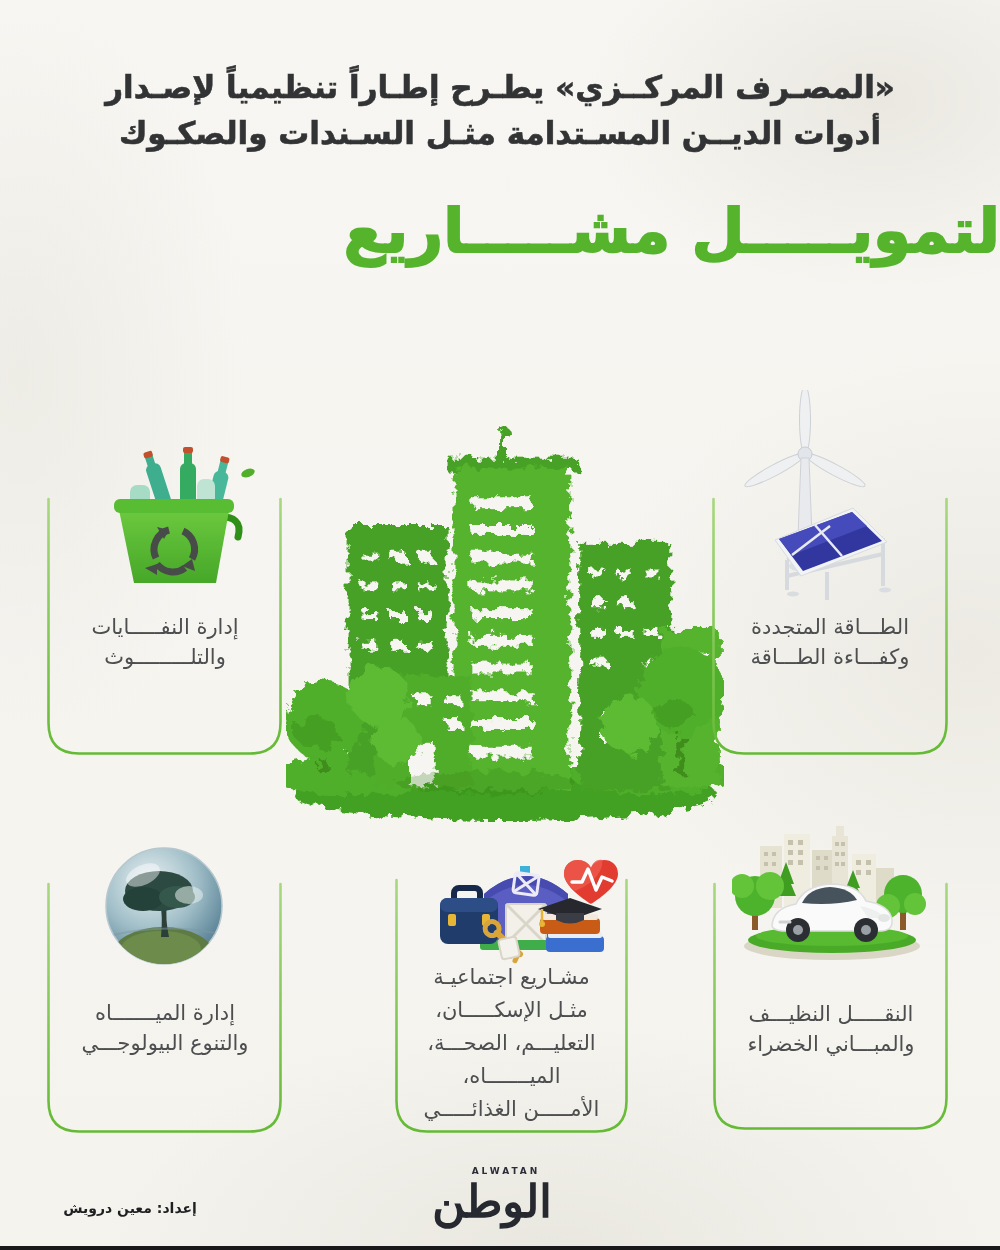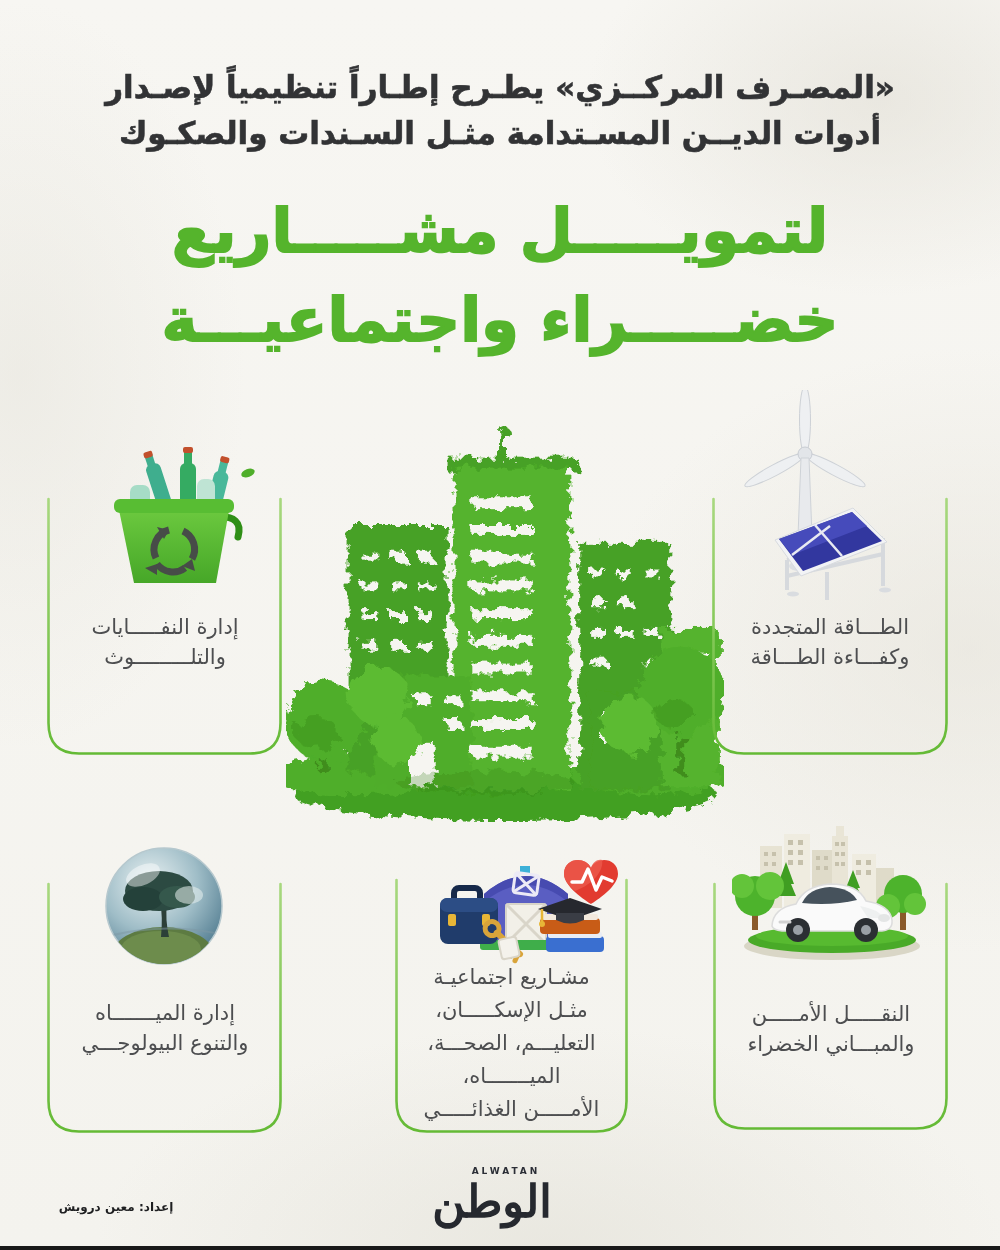--- a/index.html
+++ b/index.html
@@ -10,49 +10,48 @@
     background:
       radial-gradient(420px 280px at 88% 8%, rgba(223,220,210,.55), rgba(223,220,210,0) 70%),
       radial-gradient(520px 420px at 97% 52%, rgba(226,223,213,.50), rgba(226,223,213,0) 72%),
       radial-gradient(650px 320px at 55% 100%, rgba(224,222,212,.55), rgba(224,222,212,0) 70%),
       radial-gradient(300px 500px at 2% 30%, rgba(227,225,216,.45), rgba(227,225,216,0) 75%),
       linear-gradient(#f7f6f2,#f4f3ee);
   }
   .hdr{position:absolute;top:64px;left:0;right:0;text-align:center;direction:rtl;
        color:#323335;font-weight:bold;font-size:31px;line-height:46px;
        -webkit-text-stroke:.6px #323335;}
-  .ttl{position:absolute;top:186px;left:0;right:0;text-align:center;direction:rtl;
+  .ttl{position:absolute;top:186px;left:0;right:0;text-align:right;direction:rtl;
        color:#55b42c;font-weight:800;font-size:61px;line-height:89px;
        -webkit-text-stroke:1.8px #55b42c;}
   .frame{position:absolute;}
   .card-text{position:absolute;text-align:center;direction:rtl;color:#4d4e50;
        font-weight:normal;font-size:21px;line-height:30px;}
   .card-text.five{line-height:33px;font-size:21px;}
   .icon{position:absolute;}
-  .credit{position:absolute;left:16px;top:1200px;width:200px;text-align:center;direction:rtl;
-       color:#1e1f21;font-weight:bold;font-size:12px;}
+  .credit{position:absolute;left:30px;top:1200px;width:200px;text-align:center;direction:rtl;
+       color:#1e1f21;font-weight:bold;font-size:14px;}
   .logo{position:absolute;left:0;right:16px;top:1166px;display:flex;flex-direction:column;align-items:center;justify-content:center;}
   .logo-en{font-size:9px;font-weight:bold;letter-spacing:3px;color:#2b2e36;transform:translateX(14px);}
   .logo-ar{font-size:45px;line-height:52px;font-weight:400;color:#26292f;direction:rtl;
        -webkit-text-stroke:1.6px #26292f;}
   .bottom-bar{position:absolute;left:0;right:0;bottom:0;height:4px;background:#191919;}
 </style>
 </head>
 <body>
 
 <div class="poster">
 
   <div class="hdr">
     <div>«المصـرف المركــزي» يطـرح إطـاراً تنظيمياً لإصـدار</div>
     <div>أدوات الديــن المسـتدامة مثـل السـندات والصكـوك</div>
   </div>
 
   <div class="ttl">
     <div>لتمويـــــل مشـــــاريع</div>
-    <div>خضـــــراء واجتماعيـــة</div>
   </div>
 
   <svg class="icon" style="left:286px;top:426px;width:438px;height:396px" viewBox="0 0 440 400">
     <defs>
       <filter id="leafy" x="-15%" y="-15%" width="130%" height="130%">
         <feTurbulence type="fractalNoise" baseFrequency="0.09" numOctaves="4" seed="11" result="n"></feTurbulence>
         <feDisplacementMap in="SourceGraphic" in2="n" scale="17"></feDisplacementMap>
       </filter>
     </defs>
     <g filter="url(#leafy)">
@@ -431,21 +430,21 @@
       <path d="M128,80 Q146,83 152,92 L136,92 Z" fill="#eef0f0"></path>
       <circle cx="66" cy="104" r="12" fill="#2b2f33"></circle>
       <circle cx="66" cy="104" r="5" fill="#9aa0a6"></circle>
       <circle cx="134" cy="104" r="12" fill="#2b2f33"></circle>
       <circle cx="134" cy="104" r="5" fill="#9aa0a6"></circle>
       <ellipse cx="152" cy="92" rx="6" ry="4" fill="#e4e6e6"></ellipse>
       <path d="M48,96 L58,96" stroke="#d2d2d2" stroke-width="3" stroke-linecap="round"></path>
     </g>
   </svg>
   <div class="card-text" style="left:731px;top:999px;width:200px">
-    <div>النقـــــل الأمـــــن</div>
+    <div>النقـــــل النظيـــف</div>
     <div>والمبـــاني الخضراء</div>
   </div>
 
   <div class="credit">إعداد: معين درويش</div>
 
   <div class="logo">
     <div class="logo-en">ALWATAN</div>
     <div class="logo-ar">الوطن</div>
   </div>
 

